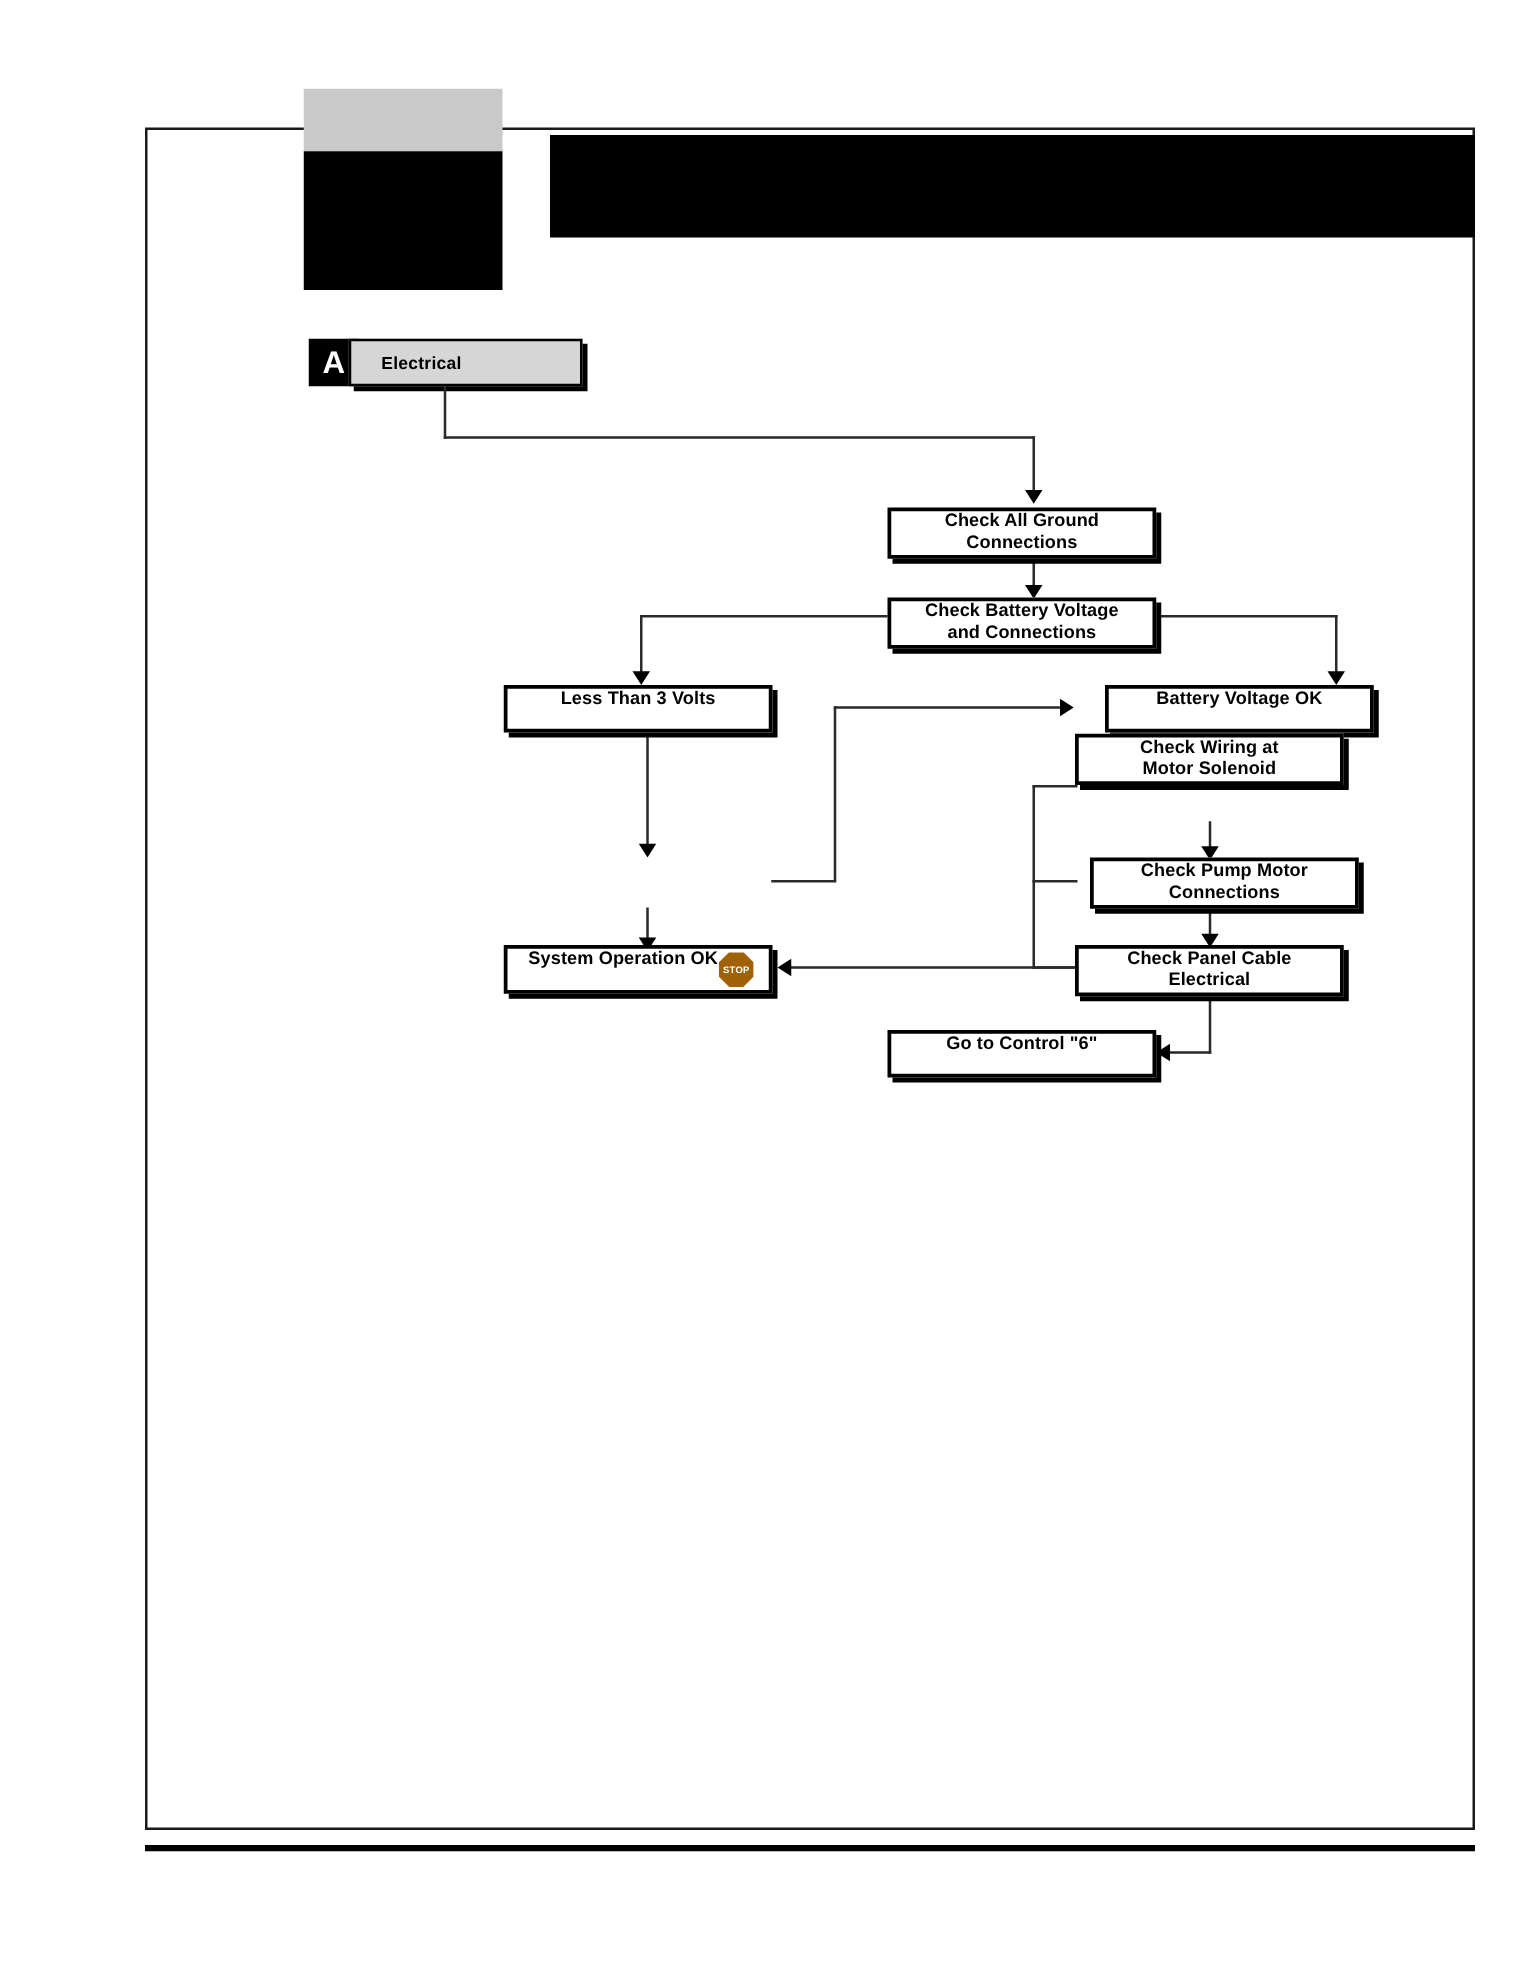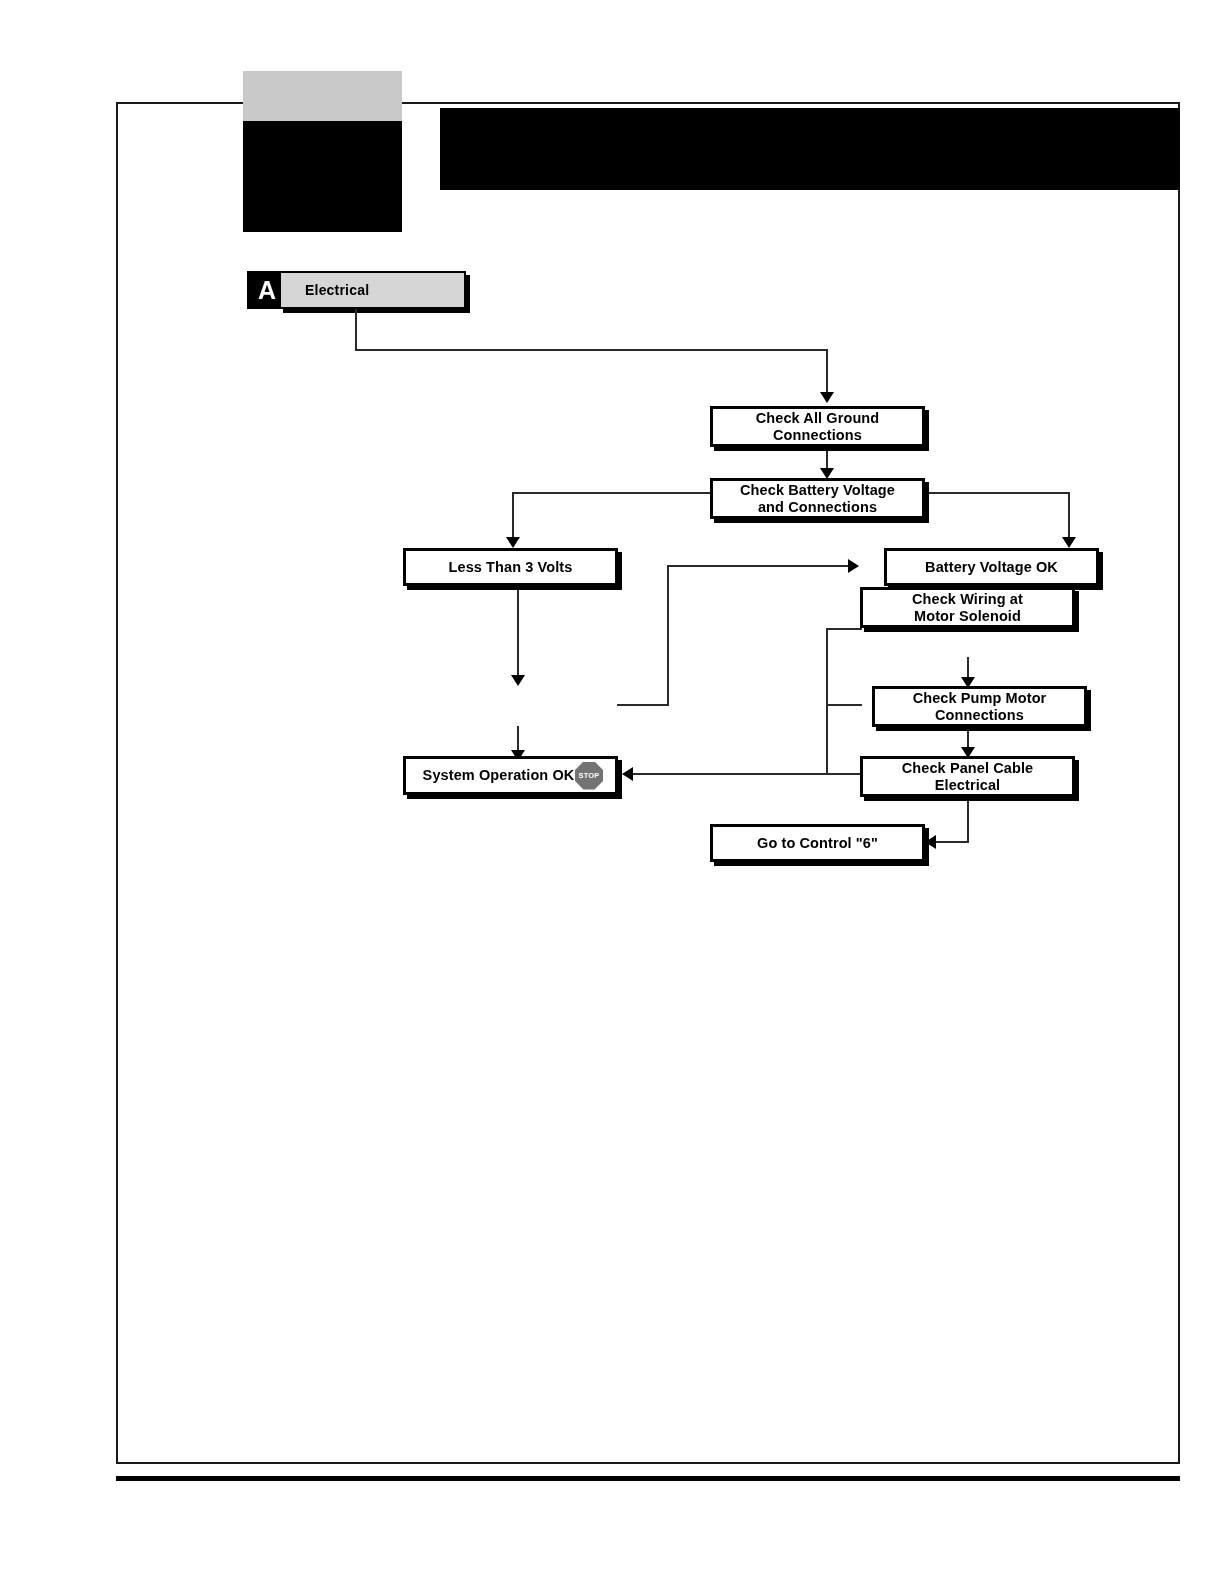--- a/index.html
+++ b/index.html
@@ -109,21 +109,21 @@
   }
 
   
   .fbox {
     position: absolute;
     background: #ffffff;
     border: 3px solid #000000;
     box-sizing: border-box;
     box-shadow: 4px 4px 0 0 #000000;
     display: flex;
-    align-items: center;
+    align-items: flex-start;
     justify-content: center;
   }
   .fbox .txt {
     font-size: 14.5px;
     font-weight: bold;
     color: #000000;
     text-align: center;
     line-height: 17px;
     letter-spacing: .1px;
     white-space: pre-line;
@@ -131,21 +131,21 @@
   .fbox.has-stop .txt { transform: translateX(-12px); }
 
   
   .stop-sign {
     position: absolute;
     right: 12px;
     top: 50%;
     margin-top: -14px;
     width: 28px;
     height: 28px;
-    background: #737373;
+    background: #a16207;
     -webkit-clip-path: polygon(30% 0%,70% 0%,100% 30%,100% 70%,70% 100%,30% 100%,0% 70%,0% 30%);
     clip-path: polygon(30% 0%,70% 0%,100% 30%,100% 70%,70% 100%,30% 100%,0% 70%,0% 30%);
     display: flex;
     align-items: center;
     justify-content: center;
   }
   .stop-sign span {
     color: #ffffff;
     font-size: 7.5px;
     font-weight: bold;

